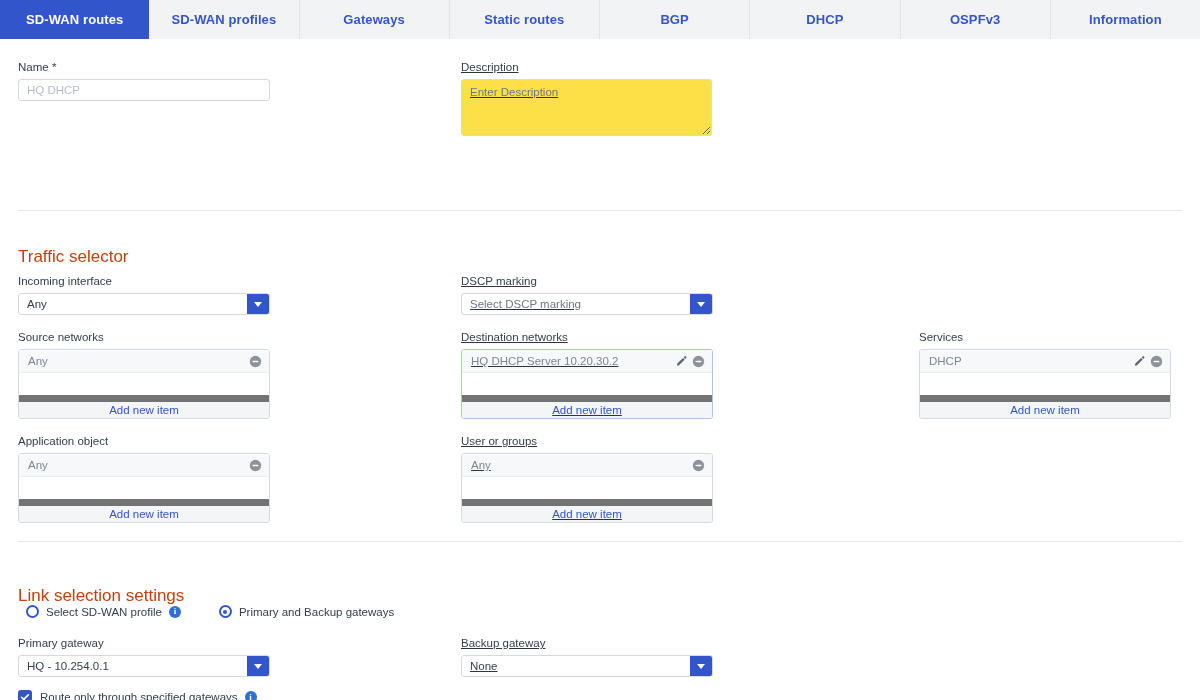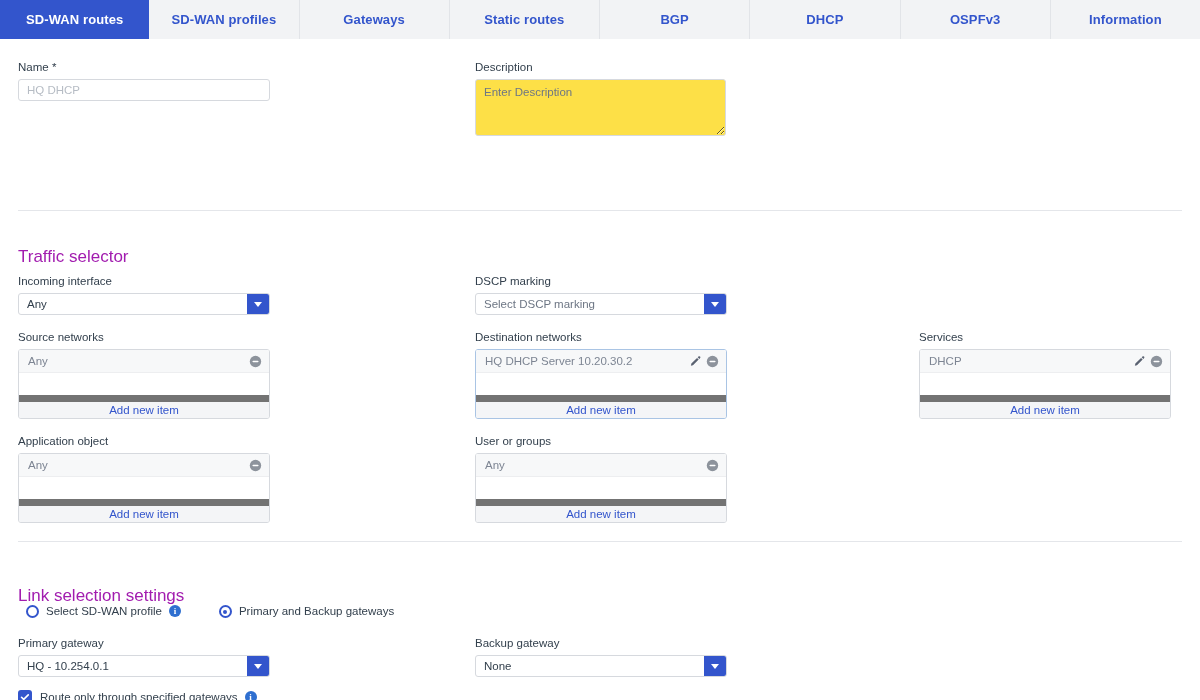--- a/index.html
+++ b/index.html
@@ -37,21 +37,21 @@
   }
   .tab:last-child { border-right: none; }
   .tab.active {
     background: #3355cc;
     color: #ffffff;
     border-right: none;
   }
   .row { position: relative; }
 
   .col-a { position: absolute; left: 18px; }
-  .col-b { position: absolute; left: 475px; }
+  .col-b { position: absolute; left: 461px; text-decoration: underline; }
   .col-c { position: absolute; left: 919px; }
 
   .label {
     font-size: 11.5px;
     color: #33404d;
     margin-bottom: 5px;
     display: block;
     line-height: 14px;
   }
   .req { color: #33404d; }
@@ -89,21 +89,21 @@
   
   .divider {
     height: 1px;
     background: #e4e6ea;
     margin: 0 18px;
   }
 
   
   .section-title {
     font-size: 17px;
-    color: #a21caf;
+    color: #c2410c;
     font-weight: normal;
     line-height: 20px;
   }
 
   
   .select-wrap {
     display: flex;
     width: 252px;
     height: 22px;
     border: 1px solid #d6d9de;
@@ -173,21 +173,21 @@
     align-items: center;
     justify-content: center;
     font-size: 11.5px;
     color: #3355cc;
     cursor: pointer;
     user-select: none;
   }
 
   
   .radio-row { display: flex; align-items: center; }
-  .radio-opt { display: flex; align-items: flex-start; cursor: pointer; padding-left: 8px; }
+  .radio-opt { display: flex; align-items: center; cursor: pointer; padding-left: 8px; }
   .radio {
     width: 13px; height: 13px;
     border-radius: 50%;
     border: 2px solid #3355cc;
     background: #fff;
     position: relative;
     flex: 0 0 13px;
     margin-right: 7px;
   }
   .radio.checked::after {

